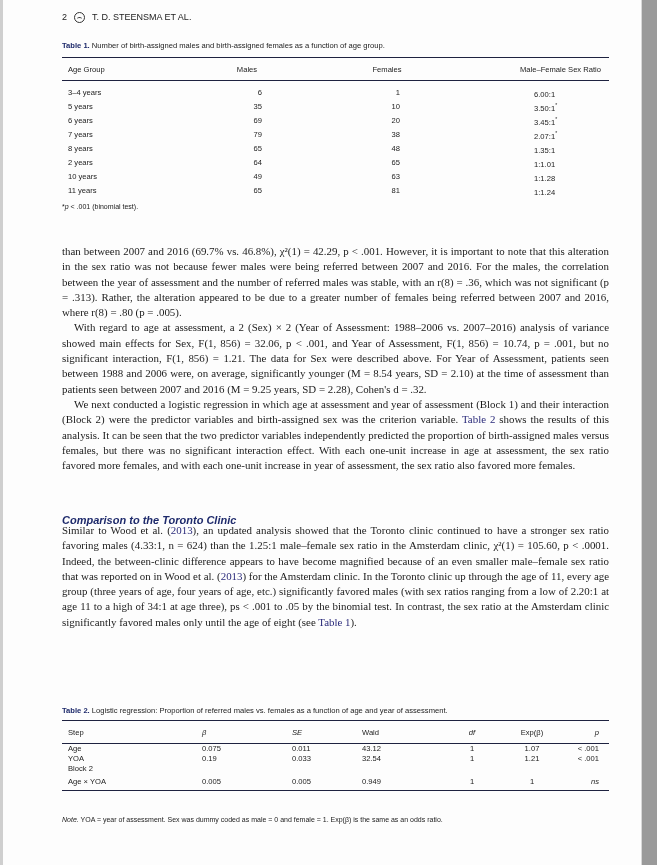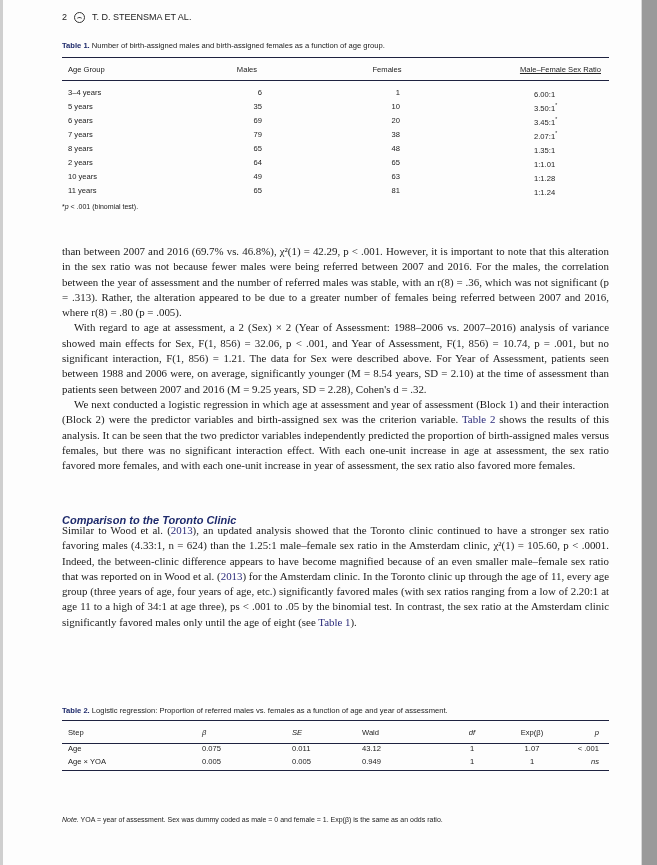--- a/index.html
+++ b/index.html
@@ -59,21 +59,21 @@
         <col style="width:120px">
         <col style="width:130px">
         <col style="width:150px">
         <col style="width:147px">
       </colgroup>
     <thead>
       <tr>
         <th class="l" style="padding-left:6px;">Age Group</th>
         <th class="c">Males</th>
         <th class="c">Females</th>
-        <th class="r" style="padding-right:8px;text-decoration:underline;">Male–Female Sex Ratio</th>
+        <th class="r" style="padding-right:8px;">Male–Female Sex Ratio</th>
       </tr>
     </thead>
     <tbody id="t1body">
         <tr class="first">
           <td class="l" style="padding-left:6px;">3–4 years</td>
           <td class="r" style="padding-right:50px;">6</td>
           <td class="r" style="padding-right:62px;">1</td>
           <td class="l" style="padding-left:72px;"><span>6.00:1</span><sup></sup></td>
         </tr>
         <tr>
@@ -166,20 +166,38 @@
     <tbody id="t2body">
         <tr>
           <td class="l" style="padding-left:6px;">Age</td>
           <td class="l" style="padding-left:40px;">0.075</td>
           <td class="l" style="padding-left:40px;">0.011</td>
           <td class="l" style="padding-left:20px;">43.12</td>
           <td class="c">1</td>
           <td class="c">1.07</td>
           <td class="r" style="padding-right:10px;">&lt; .001</td>
         </tr>
+        <tr>
+          <td class="l" style="padding-left:6px;">YOA</td>
+          <td class="l" style="padding-left:40px;">0.19</td>
+          <td class="l" style="padding-left:40px;">0.033</td>
+          <td class="l" style="padding-left:20px;">32.54</td>
+          <td class="c">1</td>
+          <td class="c">1.21</td>
+          <td class="r" style="padding-right:10px;">&lt; .001</td>
+        </tr>
+        <tr>
+          <td class="l" style="padding-left:6px;">Block 2</td>
+          <td class="l" style="padding-left:40px;"></td>
+          <td class="l" style="padding-left:40px;"></td>
+          <td class="l" style="padding-left:20px;"></td>
+          <td class="c"></td>
+          <td class="c"></td>
+          <td class="r" style="padding-right:10px;"></td>
+        </tr>
         <tr class=" last">
           <td class="l" style="padding-left: 6px; height: 16px;">Age × YOA</td>
           <td class="l" style="padding-left: 40px; height: 16px;">0.005</td>
           <td class="l" style="padding-left: 40px; height: 16px;">0.005</td>
           <td class="l" style="padding-left: 20px; height: 16px;">0.949</td>
           <td class="c" style="height: 16px;">1</td>
           <td class="c" style="height: 16px;">1</td>
           <td class="r" style="padding-right: 10px; font-style: italic; height: 16px;">ns</td>
         </tr>
       </tbody>

